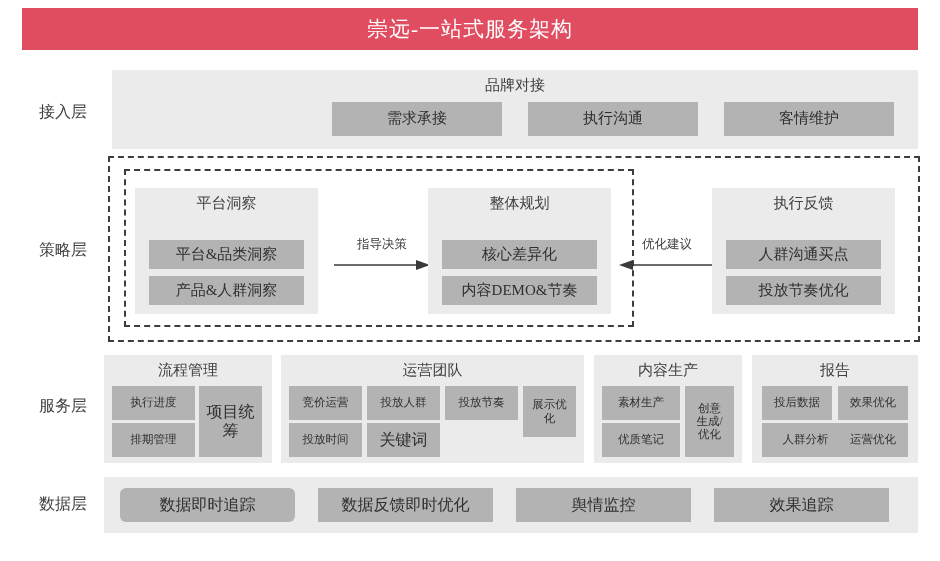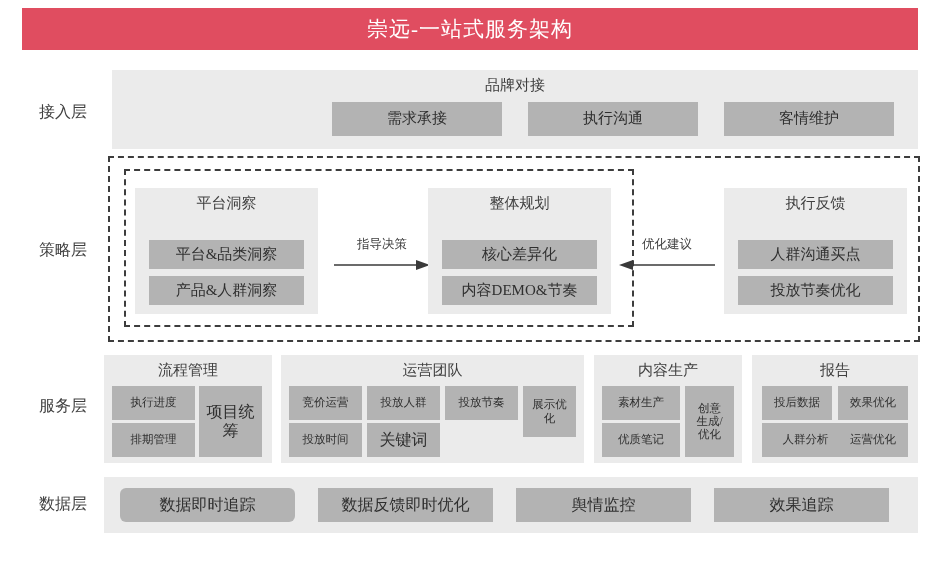--- a/index.html
+++ b/index.html
@@ -111,21 +111,21 @@
 </div>
 
 <div class="arrow-wrap" style="left:617px;top:236px;width:100px;height:40px;">
   <div class="arrow-label" style="left:0;top:0;width:100px;">优化建议</div>
   <svg width="100" height="20" style="position:absolute;left:0;top:19px;">
     <line x1="12" y1="10" x2="98" y2="10" stroke="#3a3a3a" stroke-width="1.4"></line>
     <polygon points="2,10 16,5 16,15" fill="#3a3a3a"></polygon>
   </svg>
 </div>
 
-<div class="panel" style="left:712px;top:188px;width:183px;height:126px;margin-left:12px;">
+<div class="panel" style="left:712px;top:188px;width:183px;height:126px;">
   <div class="panel-title">执行反馈</div>
   <div class="gbox f15" style="left:14px;top:52px;width:155px;height:29px;">
       <span>人群沟通买点</span>
     </div>
   <div class="gbox f15" style="left:14px;top:88px;width:155px;height:29px;">
       <span>投放节奏优化</span>
     </div>
 </div>
 
 <div class="tag" style="left:823px;top:327px;width:68px;height:22px;margin-top:32px;">

